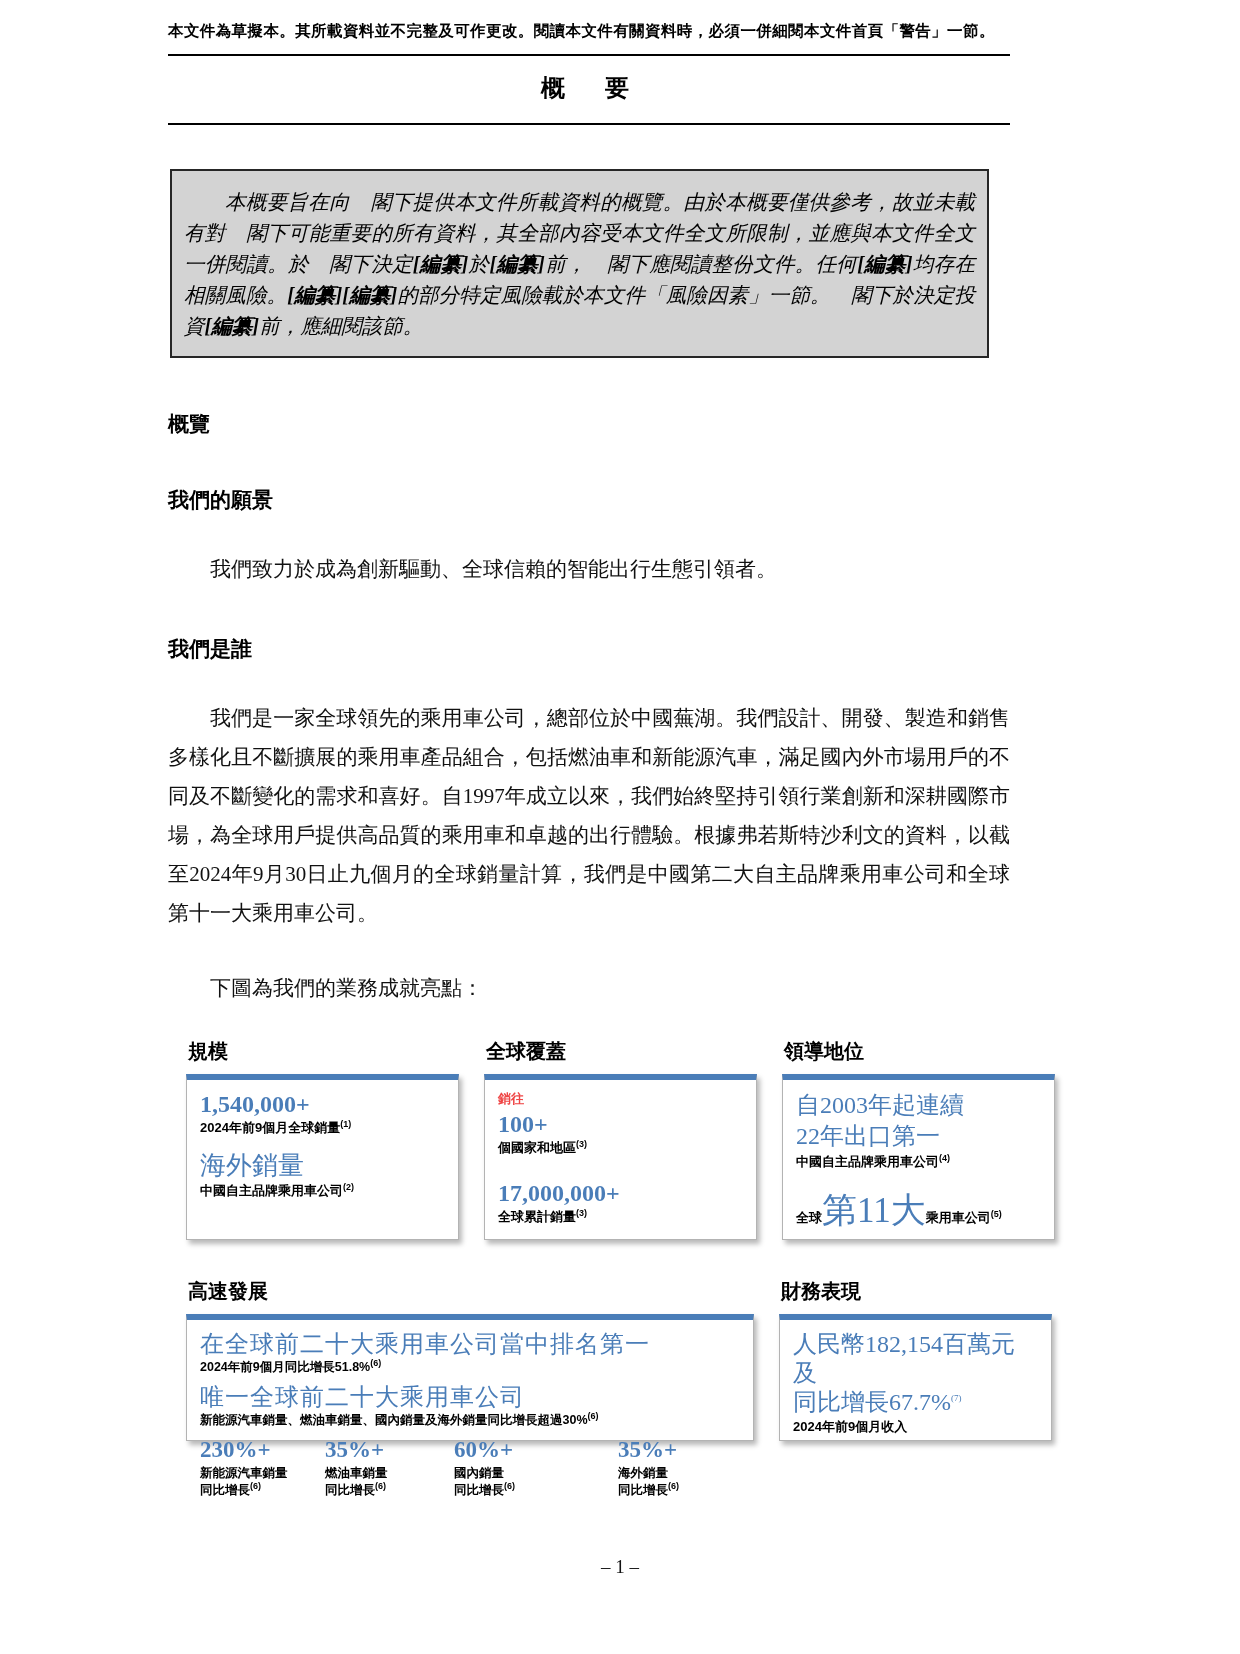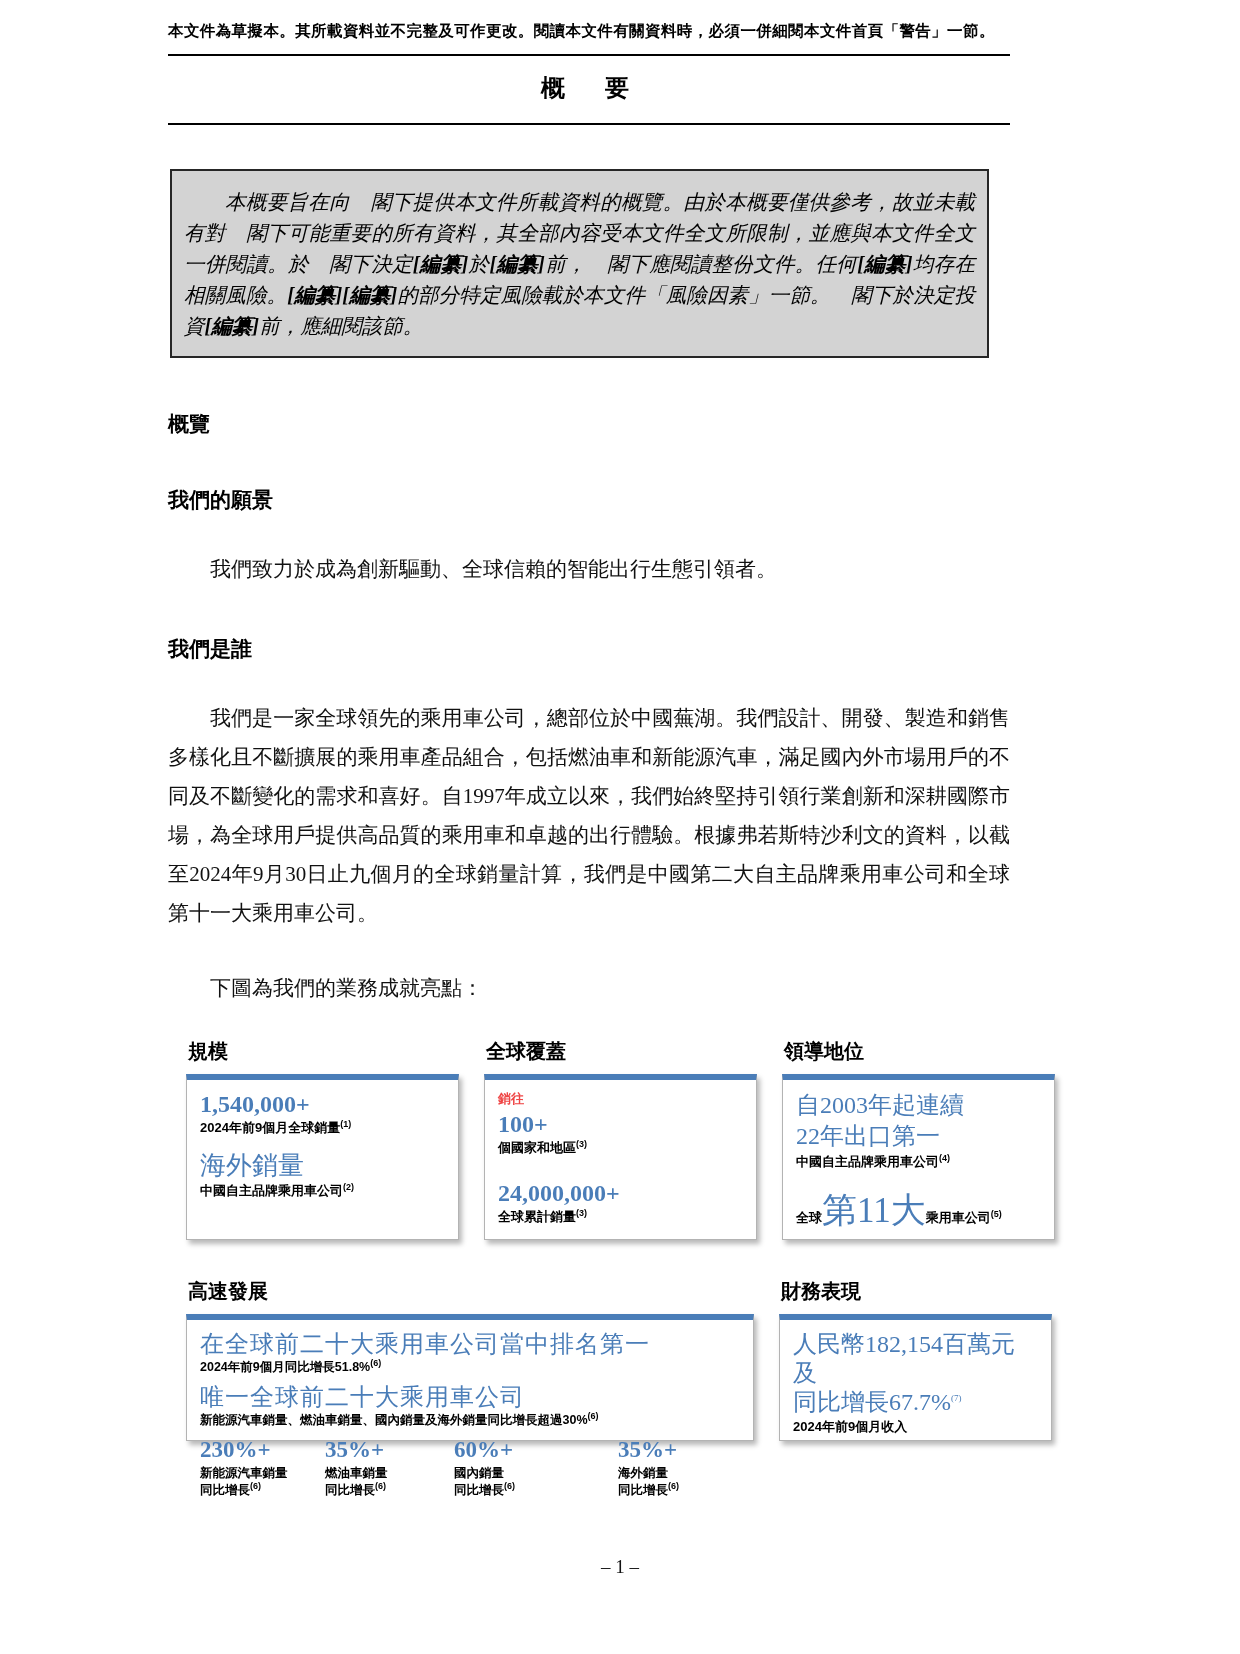--- a/index.html
+++ b/index.html
@@ -129,21 +129,21 @@
 
       <div class="card-col">
         <div class="card-title">全球覆蓋</div>
         <div class="card h1r">
           <div class="prelabel">銷往</div>
           <div class="stat">
             <div class="num bv">100+</div>
             <div class="stat-label"><span>個國家和地區</span><sup>(3)</sup></div>
           </div>
           <div class="stat" style="margin-top:22px;">
-            <div class="num bv">24,000,000+</div>
+            <div class="num bv">17,000,000+</div>
             <div class="stat-label"><span>全球累計銷量</span><sup>(3)</sup></div>
           </div>
         </div>
       </div>
 
       <div class="card-col">
         <div class="card-title">領導地位</div>
         <div class="card h1r">
           <div class="stat">
             <div class="lead-line">自2003年起連續</div>

